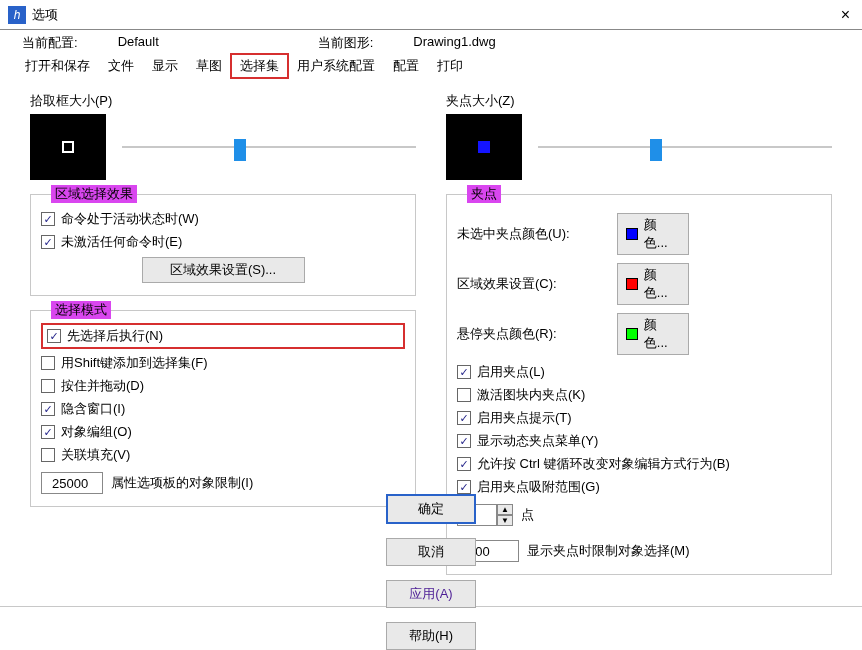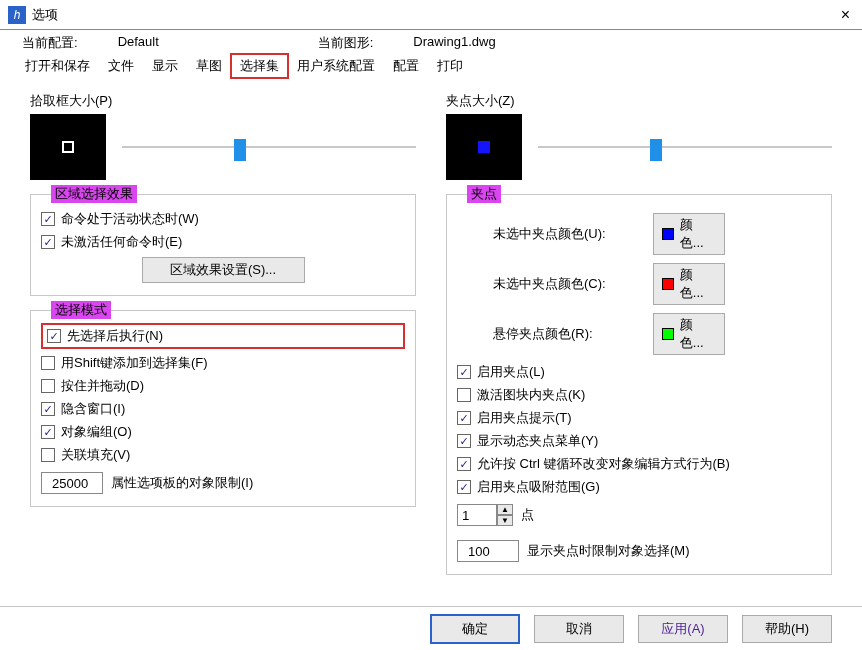--- a/index.html
+++ b/index.html
@@ -27,28 +27,28 @@
 .group { border: 1px solid #c8c8c8; padding: 10px 10px 12px; margin-top: 14px; position: relative; }
 .group-title { position: absolute; top: -10px; left: 20px; background: #d946ef; padding: 0 4px; }
 .chk-row { display: flex; align-items: center; margin: 5px 0; }
 .chk { width: 14px; height: 14px; border: 1px solid #666; margin-right: 6px; display: inline-flex; align-items: center; justify-content: center; font-size: 11px; color: #228; cursor: pointer; }
 .hl-box { border: 2px solid #d62f2f; padding: 2px 4px; margin: 2px 0; }
 .btn { background: #e9e9e9; border: 1px solid #aaa; padding: 3px 18px; cursor: pointer; font-family: inherit; font-size: 13px; }
 .btn.wide { width: 163px; }
 .color-btn { background: #e9e9e9; border: 1px solid #aaa; padding: 2px 8px; cursor: pointer; display: inline-flex; align-items: center; gap: 6px; width: 72px; }
 .swatch { width: 12px; height: 12px; border: 1px solid #000; }
 .color-row { display: flex; align-items: center; margin: 8px 0; }
-.color-row .lbl { width: 160px; margin-left: 36px; }
+.color-row .lbl { width: 160px; }
 .input-row { display: flex; align-items: center; gap: 8px; margin-top: 8px; }
 .txtin { width: 62px; height: 22px; border: 1px solid #888; padding: 0 10px; font-family: inherit; font-size: 13px; }
 .spinner { display: inline-flex; }
 .spinner input { width: 40px; height: 22px; border: 1px solid #888; padding: 0 4px; }
 .spin-btns { display: flex; flex-direction: column; }
 .spin-btns div { width: 16px; height: 11px; border: 1px solid #888; background: #e9e9e9; font-size: 8px; text-align: center; cursor: pointer; }
-.footer { position: absolute; bottom: 0; left: 0; right: 0; height: 44px; border-top: 1px solid #c8c8c8; display: flex; justify-content: flex-end; align-items: center; padding: 0 30px; gap: 14px; }
+.footer { position: absolute; bottom: 0; left: 0; right: 0; height: 44px; border-top: 1px solid #c8c8c8; display: flex; justify-content: flex-end; align-items: center; padding: 0 30px; gap: 14px; flex-direction: column; }
 .footer .btn { width: 90px; padding: 4px 0; }
 .btn.primary { border: 2px solid #2962c9; }
 .btn.disabled { color: #4c1d95; }
 </style>
 </head>
 <body>
 
 <div class="titlebar">
   <div class="icon">h</div>
   <div class="title">选项</div>
@@ -150,21 +150,21 @@
     <div class="group">
       <div class="group-title">夹点</div>
       <div class="color-row">
           <span class="lbl">未选中夹点颜色(U):</span>
           <span class="color-btn">
             <span class="swatch" style="background:#0000ff"></span>
             <span>颜色...</span>
           </span>
         </div>
       <div class="color-row">
-          <span class="lbl">未选中夹点颜色(C):</span>
+          <span class="lbl">区域效果设置(C):</span>
           <span class="color-btn">
             <span class="swatch" style="background:#ff0000"></span>
             <span>颜色...</span>
           </span>
         </div>
       <div class="color-row">
           <span class="lbl">悬停夹点颜色(R):</span>
           <span class="color-btn">
             <span class="swatch" style="background:#00ff00"></span>
             <span>颜色...</span>

